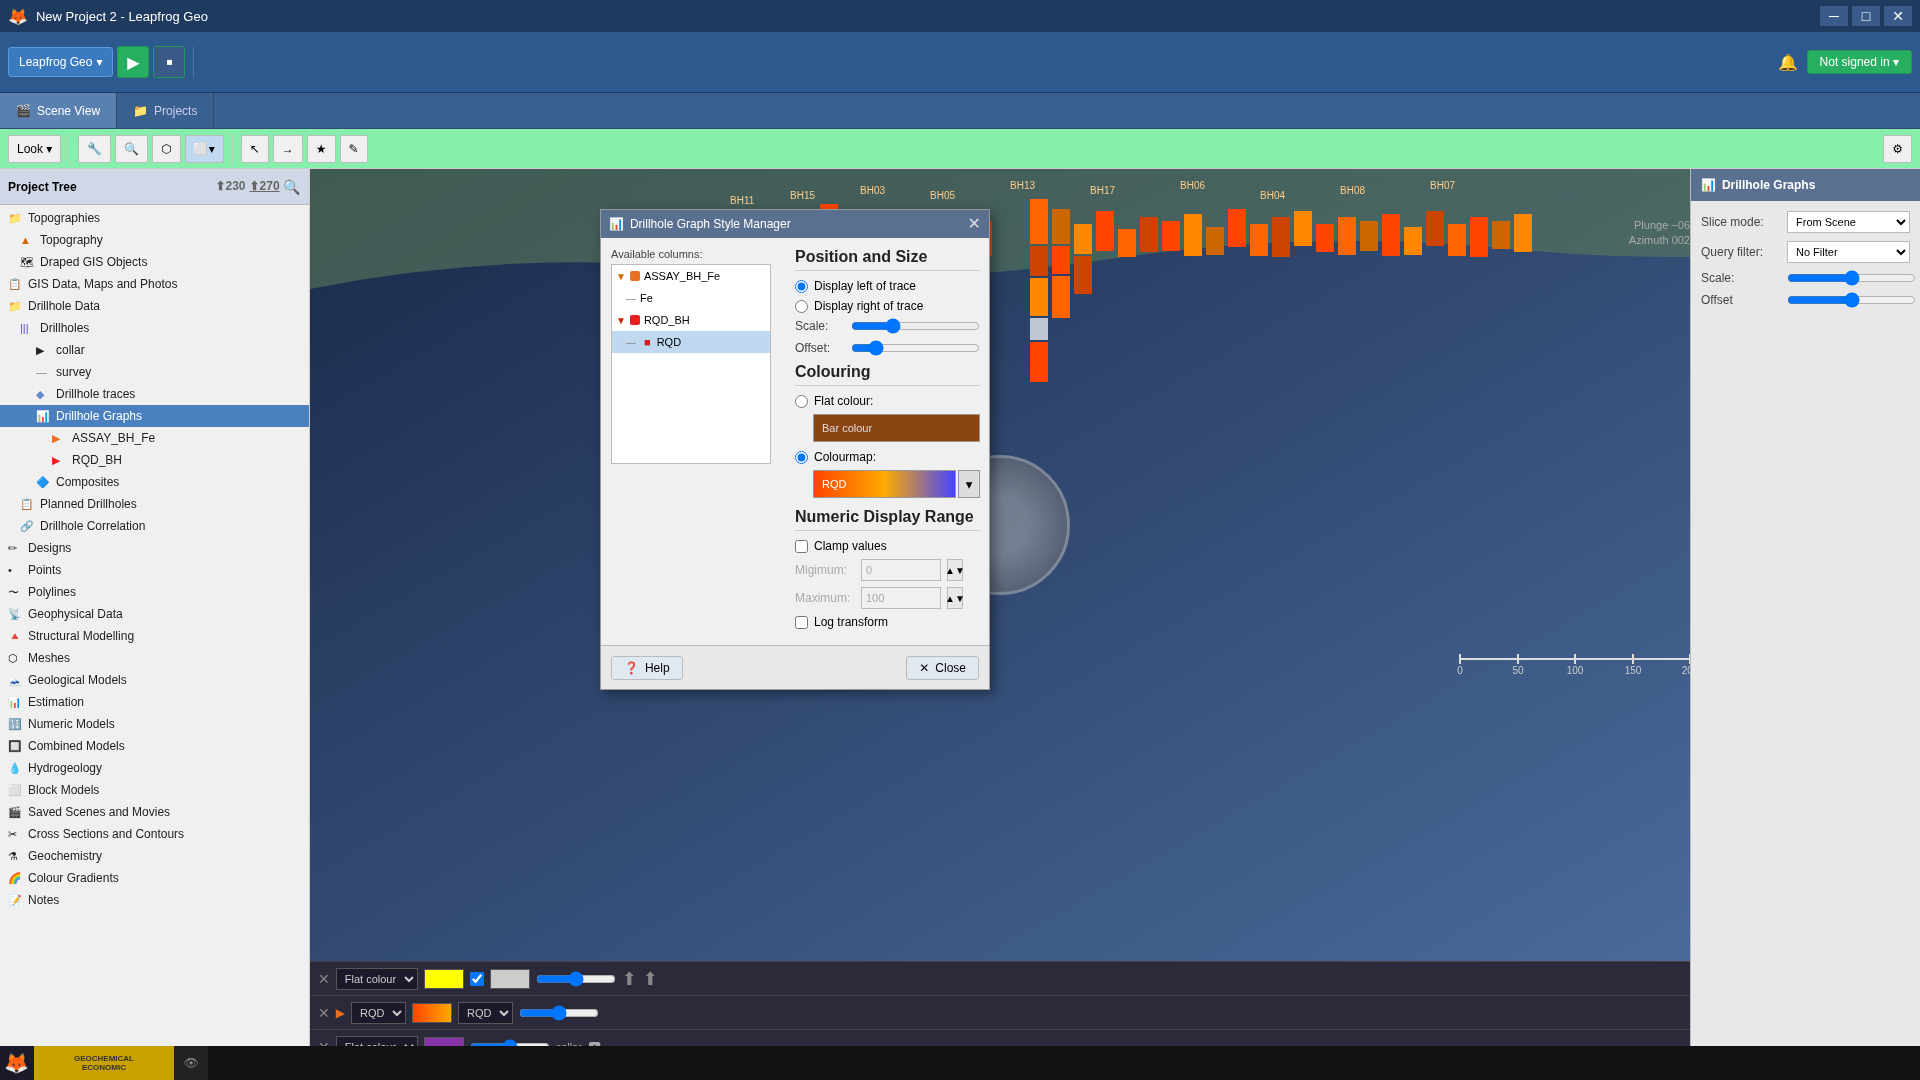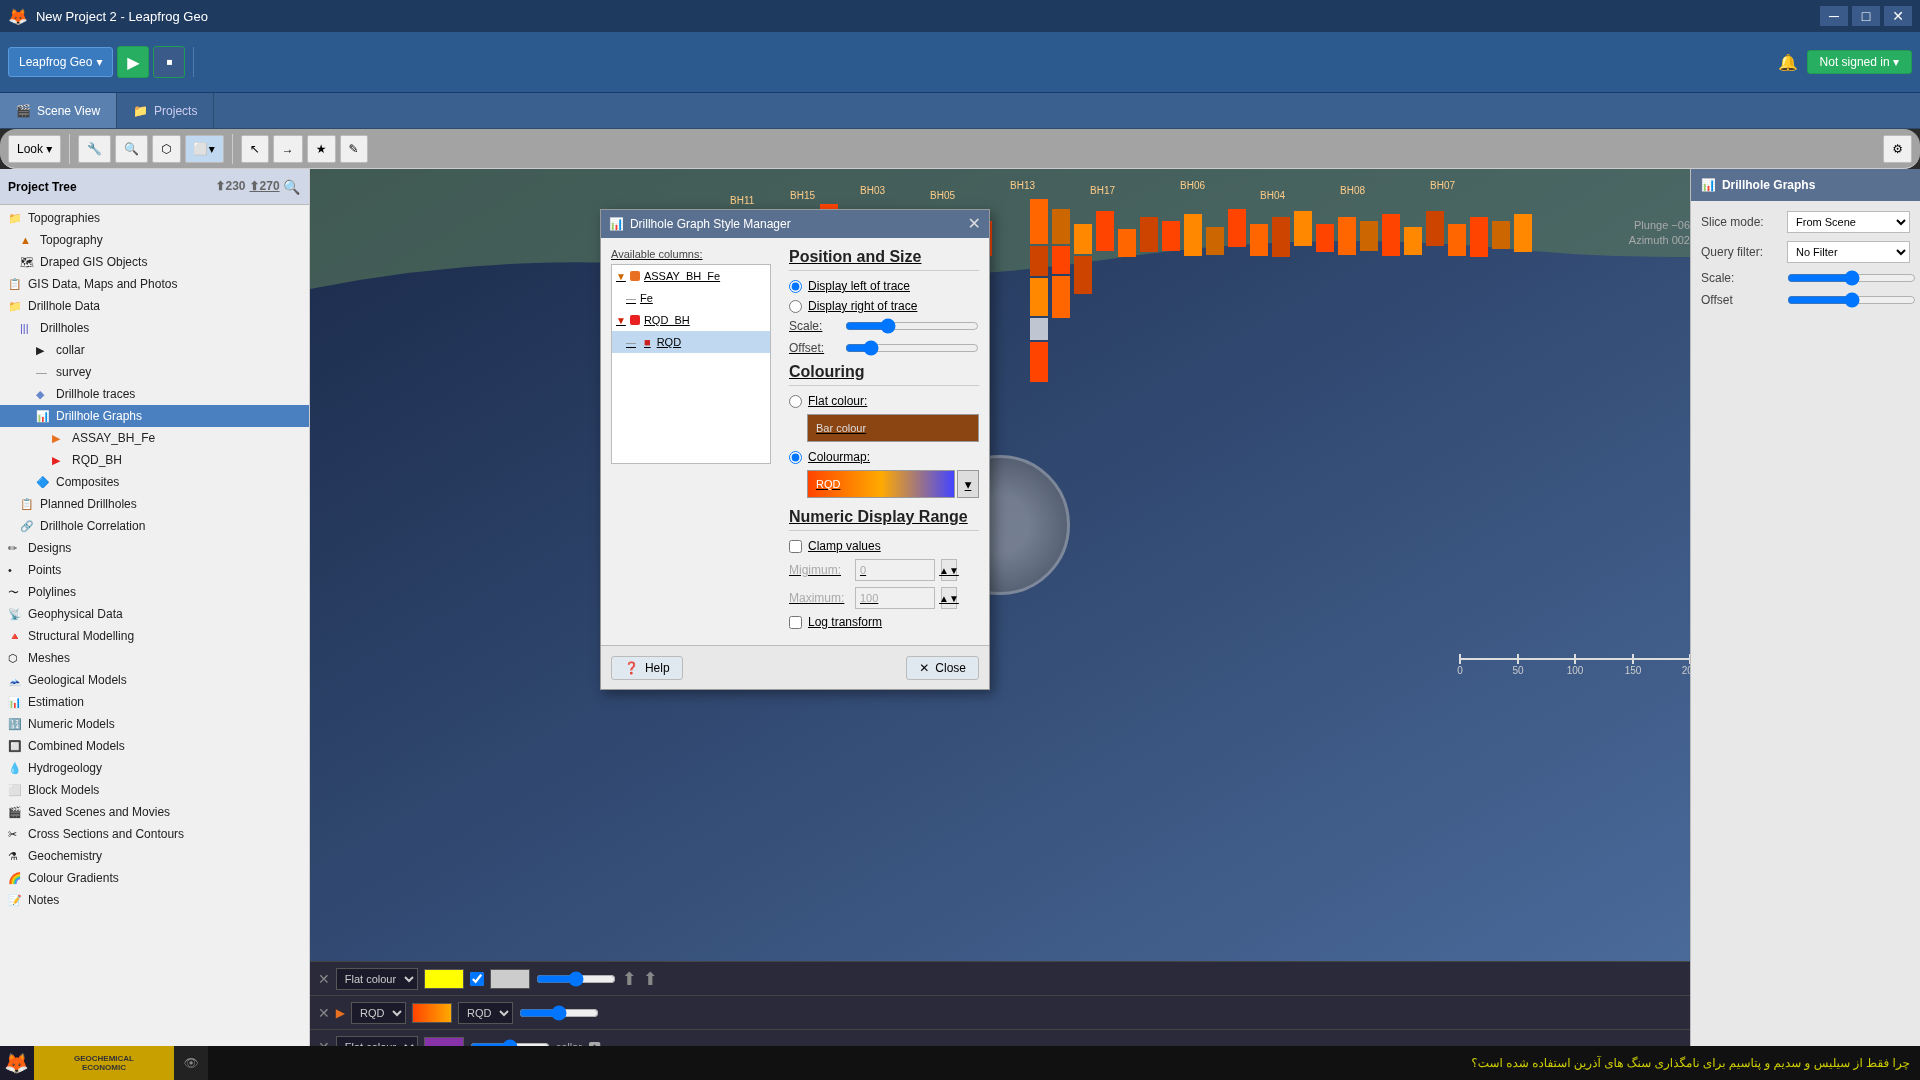--- a/index.html
+++ b/index.html
@@ -34,22 +34,22 @@
       border-bottom: 1px solid #2a4a70;
     }
     .tab {
       padding: 0 16px; display: flex; align-items: center; gap: 6px;
       color: #cce; cursor: pointer; font-size: 12px; border-right: 1px solid #2a4a70;
     }
     .tab.active { background: #5a80b0; color: white; }
 
     
     .scene-toolbar {
-      height: 40px; background: #a3a3a3; display: flex; align-items: center;
-      padding: 0 8px; gap: 4px; border-bottom: 1px solid #ccc; border-radius: 16px;
+      height: 40px; background: #86efac; display: flex; align-items: center;
+      padding: 0 8px; gap: 4px; border-bottom: 1px solid #ccc;
     }
     .scene-btn {
       height: 28px; background: #f0f0f0; border: 1px solid #bbb;
       cursor: pointer; padding: 0 8px; font-size: 12px;
       display: flex; align-items: center; gap: 4px; border-radius: 2px;
     }
 
     
     .main-layout { display: flex; height: calc(1080px - 32px - 44px - 36px - 40px); }
 
@@ -586,21 +586,21 @@
     </div>
 
     <div style="position:absolute;top:0;left:0;width:390px;height:520px;z-index:20;">
       <div class="dialog">
         <div class="dialog-title">
           <span>📊</span>
           <span>Drillhole Graph Style Manager</span>
           <button class="dialog-close">✕</button>
         </div>
         <div class="dialog-body">
-          <div style="display:flex;gap:8px;text-decoration:underline;">
+          <div style="display:flex;gap:14px;">
 
             <div>
               <div class="dialog-section">Available columns:</div>
               <div class="col-list">
 
                 <div class="col-item">
                   <span style="color:#cc6600;font-size:10px;">▼</span>
                   <span style="width:10px;height:10px;background:#e87020;display:inline-block;border-radius:2px;"></span>
                   <span>ASSAY_BH_Fe</span>
                 </div>
@@ -732,14 +732,13 @@
 </div>
 
 <div class="news-bar">
   <div class="news-icon">
     <span style="font-size:20px;">🦊</span>
   </div>
   <div class="news-logo">
     <span style="font-size:8px;font-weight:bold;color:#333;text-align:center;">GEOCHEMICAL<br>ECONOMIC</span>
   </div>
   <div class="news-eye">👁</div>
-  <div class="news-text">چرا فقط از سیلیس و سدیم و پتاسیم برای نامگذاری سنگ های آذرین استفاده شده است؟</div>
 </div>
 
 </body></html>

